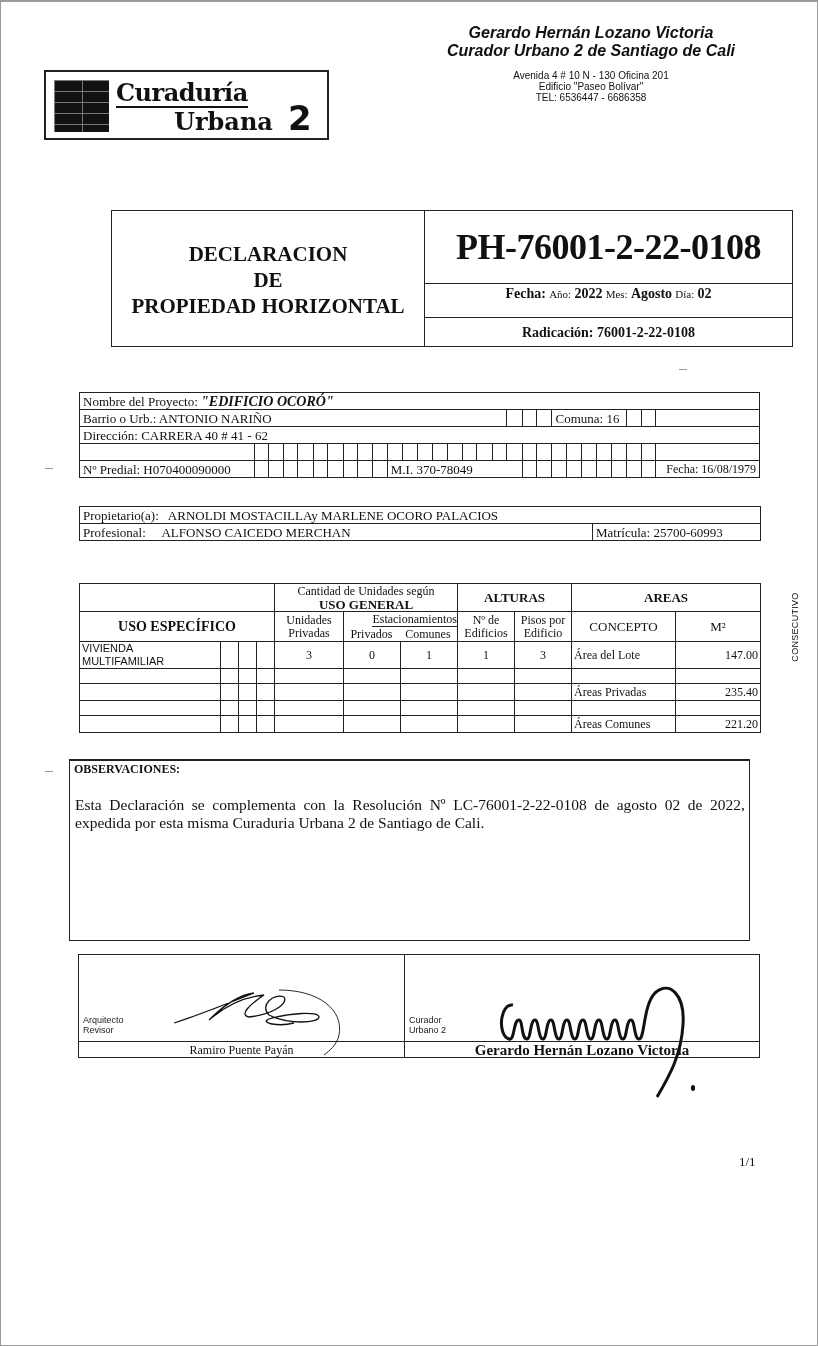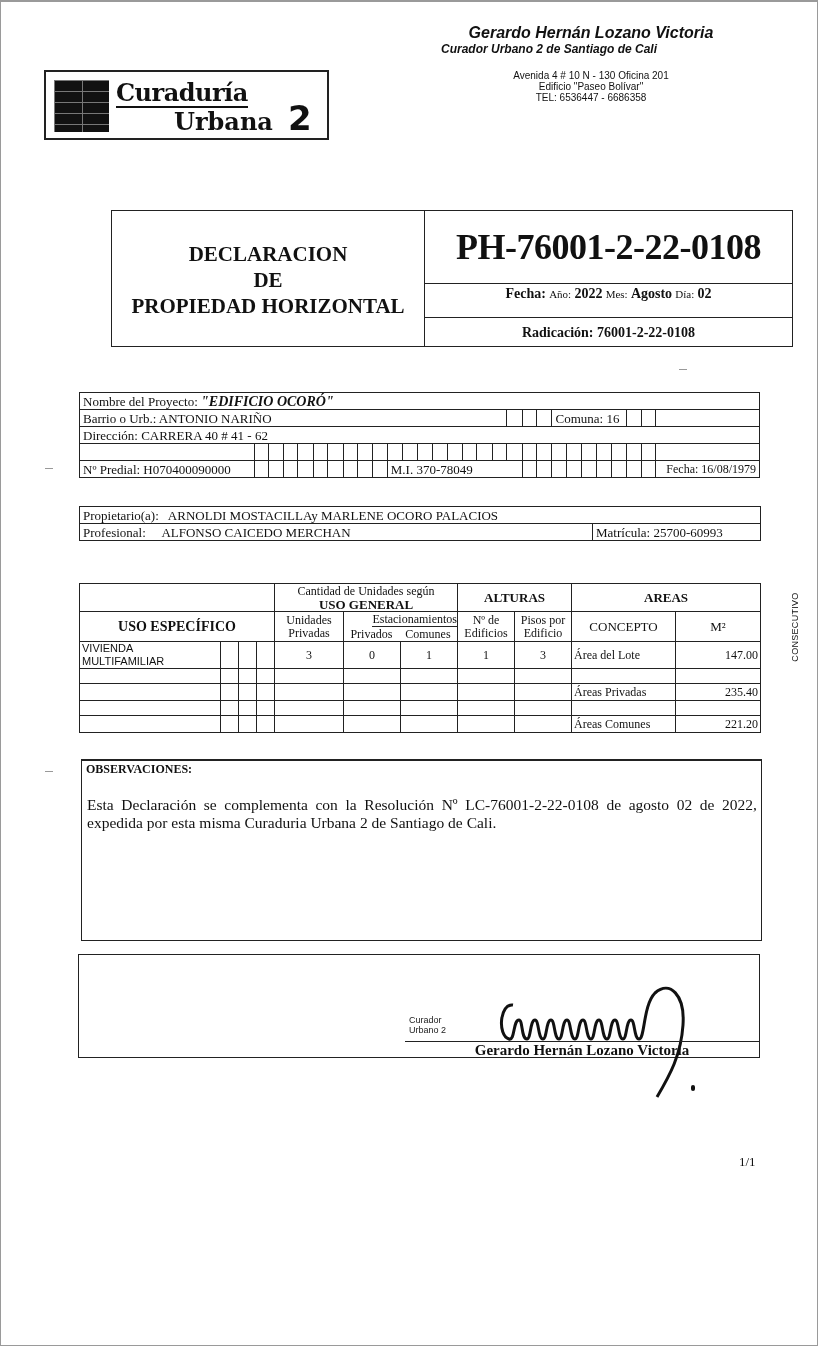--- a/index.html
+++ b/index.html
@@ -2,21 +2,21 @@
 <html><head>
 <meta charset="utf-8">
 <style>
   * { box-sizing: border-box; margin: 0; padding: 0; }
   html, body { width: 818px; height: 1346px; background: #ffffff; overflow: hidden; }
   body { position: relative; font-family: "Liberation Serif", serif; color: #111; }
   .page { position: absolute; left: 0; top: 0; width: 818px; height: 1346px; border: 1px solid #9a9a9a; border-top: 2px solid #9a9a9a; background: #fff; }
 
   
   .hdr-name { position: absolute; left: 440px; top: 22px; width: 300px; text-align: center; font-family: "Liberation Sans", sans-serif; font-weight: bold; font-style: italic; font-size: 16px; color: #111; }
-  .hdr-role { position: absolute; left: 440px; top: 40px; width: 300px; font-family: "Liberation Sans", sans-serif; font-weight: bold; font-style: italic; font-size: 12px; }
+  .hdr-role { position: absolute; left: 440px; top: 40px; width: 300px; text-align: center; font-family: "Liberation Sans", sans-serif; font-weight: bold; font-style: italic; font-size: 16px; }
   .hdr-addr { position: absolute; left: 470px; top: 68px; width: 240px; text-align: center; font-family: "Liberation Sans", sans-serif; font-size: 10px; line-height: 11px; }
 
   .logo { position: absolute; left: 43px; top: 68px; width: 285px; height: 70px; border: 2px solid #222; }
   .logo-block { position: absolute; left: 8px; top: 8px; width: 55px; height: 52px; background: #111;
     background-image:
       linear-gradient(#777 1px, transparent 1px),
       linear-gradient(90deg, #777 1px, transparent 1px);
     background-size: 100% 11px, 28px 100%; }
   .logo-t1 { position: absolute; left: 70px; top: 8px; font-family: "DejaVu Serif", serif; font-weight: bold; font-size: 24px; letter-spacing: -0.5px; border-bottom: 2px solid #111; line-height: 26px; }
   .logo-t2 { position: absolute; left: 128px; top: 36px; font-family: "DejaVu Serif", serif; font-weight: bold; font-size: 24px; line-height: 28px; }
@@ -42,21 +42,21 @@
   table.usage .hd { font-weight: bold; font-size: 13px; }
   table.usage .left { text-align: left; }
   table.usage .right { text-align: right; }
   .sans-sm { font-family: "Liberation Sans", sans-serif; font-size: 11px; }
   .ul { text-decoration: underline; }
 
   .consec { position: absolute; left: 786px; top: 585px; width: 16px; height: 80px; }
   .consec span { position: absolute; left: 50%; top: 50%; transform: translate(-50%,-50%) rotate(-90deg); font-family: "Liberation Sans", sans-serif; font-size: 9px; white-space: nowrap; letter-spacing: 0.3px; }
 
   
-  .obs { position: absolute; left: 80px; top: 757px; width: 681px; height: 182px; border: 1px solid #222; border-top: 2px solid #222; }
+  .obs { position: absolute; left: 68px; top: 757px; width: 681px; height: 182px; border: 1px solid #222; border-top: 2px solid #222; }
   .obs-label { position: absolute; left: 4px; top: 1px; font-weight: bold; font-size: 12px; }
   .obs-text { position: absolute; left: 5px; top: 35px; right: 4px; font-size: 15.5px; line-height: 18px; text-align: justify; }
 
   
   .sig { position: absolute; left: 77px; top: 952px; width: 682px; height: 104px; border: 1.5px solid #222; }
   .sig-col { position: absolute; top: 0; bottom: 0; }
   .sig-col.l { left: 0; width: 326px; border-right: 1px solid #222; }
   .sig-col.r { left: 326px; right: 0; }
   .sig-role { position: absolute; left: 4px; top: 60px; font-family: "Liberation Sans", sans-serif; font-size: 9px; line-height: 10px; color: #222; }
   .sig-line { position: absolute; left: 0; right: 0; top: 86px; border-top: 1.5px solid #222; }
@@ -382,20 +382,32 @@
   <div class="consec">
     <span>CONSECUTIVO</span>
   </div>
 
   <div class="obs">
     <div class="obs-label">OBSERVACIONES:</div>
     <div class="obs-text">Esta Declaración se complementa con la Resolución Nº LC-76001-2-22-0108 de agosto 02 de 2022, expedida por esta misma Curaduria Urbana 2 de Santiago de Cali.</div>
   </div>
 
   <div class="sig">
+    <div class="sig-col l">
+      <div class="sig-role">
+        <div>Arquitecto</div>
+        <div>Revisor</div>
+      </div>
+      <svg class="sig-svg" style="left:90px; top:30px;" width="190" height="75" viewBox="0 0 190 75">
+        <path d="M5 38 C 30 30, 60 18, 85 8 C 70 10, 55 20, 40 35 C 55 22, 75 12, 95 10 C 80 20, 70 30, 80 32 C 100 30, 120 20, 115 12 C 105 8, 90 20, 100 30 C 120 40, 150 38, 150 32 C 150 26, 120 28, 100 34 C 90 38, 110 42, 125 38" fill="none" stroke="#111" stroke-width="1.3"></path>
+        <path d="M110 5 C 150 5, 175 25, 170 50 C 168 60, 160 66, 155 70" fill="none" stroke="#111" stroke-width="0.9"></path>
+      </svg>
+      <div class="sig-line"></div>
+      <div class="sig-name">Ramiro Puente Payán</div>
+    </div>
     <div class="sig-col r">
       <div class="sig-role">
         <div>Curador</div>
         <div>Urbano 2</div>
       </div>
       <svg class="sig-svg" style="left:90px; top:20px;" width="220" height="125" viewBox="0 0 220 125">
         <path d="M18 30 C 5 28, 2 60, 14 64 C 20 66, 18 45, 24 45 C 28 45, 26 64, 32 64 C 36 64, 35 45, 40 45 C 44 45, 43 64, 48 64 C 52 64, 51 45, 56 45 C 60 45, 59 64, 64 64 C 68 64, 67 45, 72 45 C 76 45, 75 64, 80 64 C 84 64, 83 45, 88 45 C 92 45, 91 64, 96 64 C 100 64, 99 45, 104 45 C 108 45, 107 64, 112 64 C 116 64, 115 45, 120 45 C 124 45, 123 64, 128 64 C 132 64, 131 45, 136 45 C 140 45, 139 64, 144 64 C 150 64, 148 30, 160 18 C 175 5, 190 20, 188 50 C 186 80, 175 100, 162 122" fill="none" stroke="#111" stroke-width="3"></path>
       </svg>
       <div class="sig-line"></div>
       <div class="sig-name bold">Gerardo Hernán Lozano Victoria</div>

